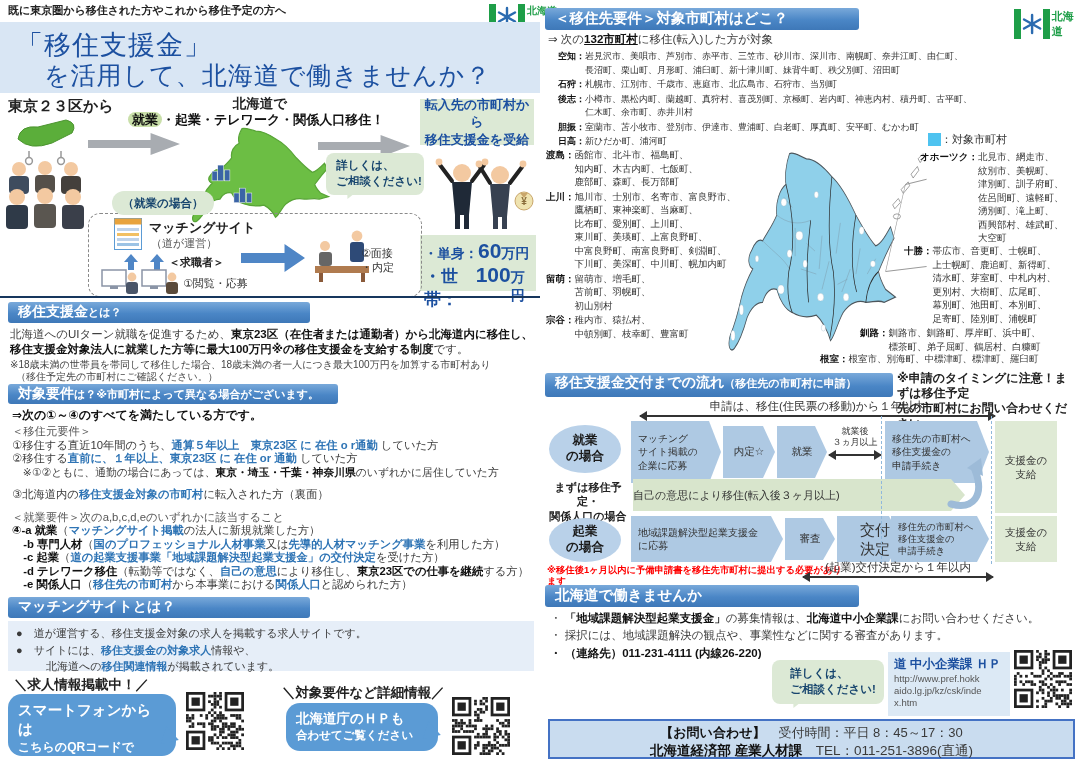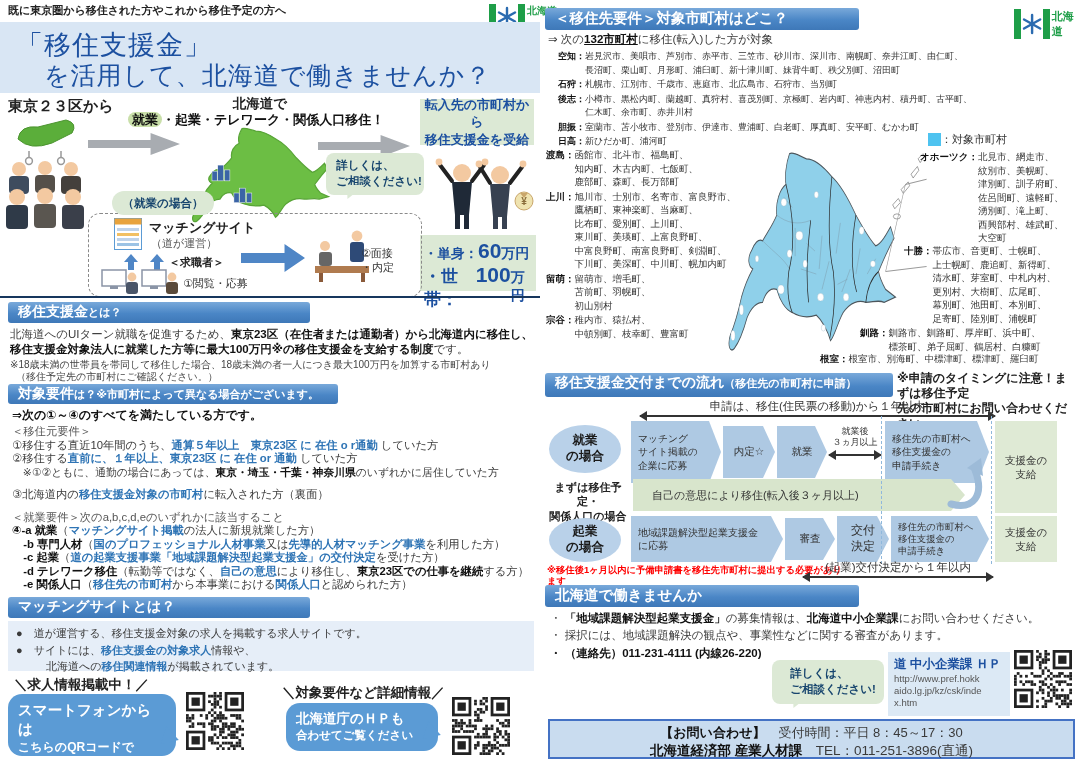--- a/index.html
+++ b/index.html
@@ -30,21 +30,21 @@
         border:9px solid transparent;border-top:14px solid #DCE9D5;transform:skewX(-32deg);}
   .bbubble{background:#5B9BD5;color:#fff;font-weight:bold;border-radius:14px;
         padding:7px 10px;box-sizing:border-box;}
   .bbubble::after{content:"";position:absolute;right:-12px;bottom:8px;
         border:9px solid transparent;border-left:16px solid #5B9BD5;transform:rotate(18deg);}
   
   .chev{position:absolute;background:#AEC9E3;clip-path:polygon(0 0,calc(100% - 12px) 0,100% 50%,calc(100% - 12px) 100%,0 100%);
         display:flex;align-items:center;justify-content:center;text-align:center;color:#333;}
   .chev.left{justify-content:flex-start;text-align:left;padding-left:7px;box-sizing:border-box;}
   .gchev{position:absolute;background:#D8E5CC;clip-path:polygon(0 0,calc(100% - 14px) 0,100% 50%,calc(100% - 14px) 100%,0 100%);
-        display:flex;align-items:center;color:#333;padding-left:19px;box-sizing:border-box;}
+        display:flex;align-items:center;color:#333;padding-left:0;box-sizing:border-box;}
   .ell{position:absolute;background:#B9D1E9;border-radius:50%;display:flex;align-items:center;
        justify-content:center;text-align:center;font-weight:bold;color:#1a1a1a;}
   .sgbox{position:absolute;background:#DFEAD5;display:flex;align-items:center;justify-content:center;
        text-align:center;color:#333;}
   .darrow{position:absolute;height:2px;background:#333;}
   .darrow::before{content:"";position:absolute;left:-1px;top:-4px;border-top:5px solid transparent;
        border-bottom:5px solid transparent;border-right:8px solid #333;}
   .darrow::after{content:"";position:absolute;right:-1px;top:-4px;border-top:5px solid transparent;
        border-bottom:5px solid transparent;border-left:8px solid #333;}
   .dashv{position:absolute;width:0;border-left:1.5px dashed #8FB8DC;}
@@ -725,21 +725,21 @@
     <svg class="abs" style="left:398px;top:86px;" width="46" height="56" viewBox="0 0 46 56">
       <path d="M8,50 C30,56 42,42 32,16" fill="none" stroke="#9DBBD8" stroke-width="7" stroke-linecap="round"></path>
       <polygon points="24,14 38,4 40,22" fill="#9DBBD8"></polygon>
     </svg>
 
     <div class="ell pre" style="left:4px;top:150px;width:72px;height:44px;font-size:12.5px;line-height:1.25;">起業
 の場合</div>
     <div class="chev left pre" style="left:86px;top:148px;width:152px;height:46px;font-size:10px;line-height:1.35;">地域課題解決型起業支援金
 に応募</div>
     <div class="chev" style="left:240px;top:150px;width:50px;height:42px;font-size:10.5px;">審査</div>
-    <div class="chev pre" style="left:292px;top:148px;width:52px;height:46px;font-size:12px;line-height:1.3;">交付
+    <div class="chev pre" style="left:292px;top:148px;width:52px;height:46px;font-size:15px;line-height:1.3;padding-left:12px;">交付
 決定</div>
     <div class="chev left pre" style="left:346px;top:148px;width:98px;height:46px;font-size:9.4px;line-height:1.3;">移住先の市町村へ
 移住支援金の
 申請手続き</div>
     <div class="sgbox pre" style="left:450px;top:148px;width:62px;height:46px;font-size:10.5px;line-height:1.35;">支援金の
 支給</div>
 
     <div class="dashv" style="left:336px;top:48px;height:148px;"></div>
     <div class="dashv" style="left:446px;top:48px;height:148px;"></div>
 

